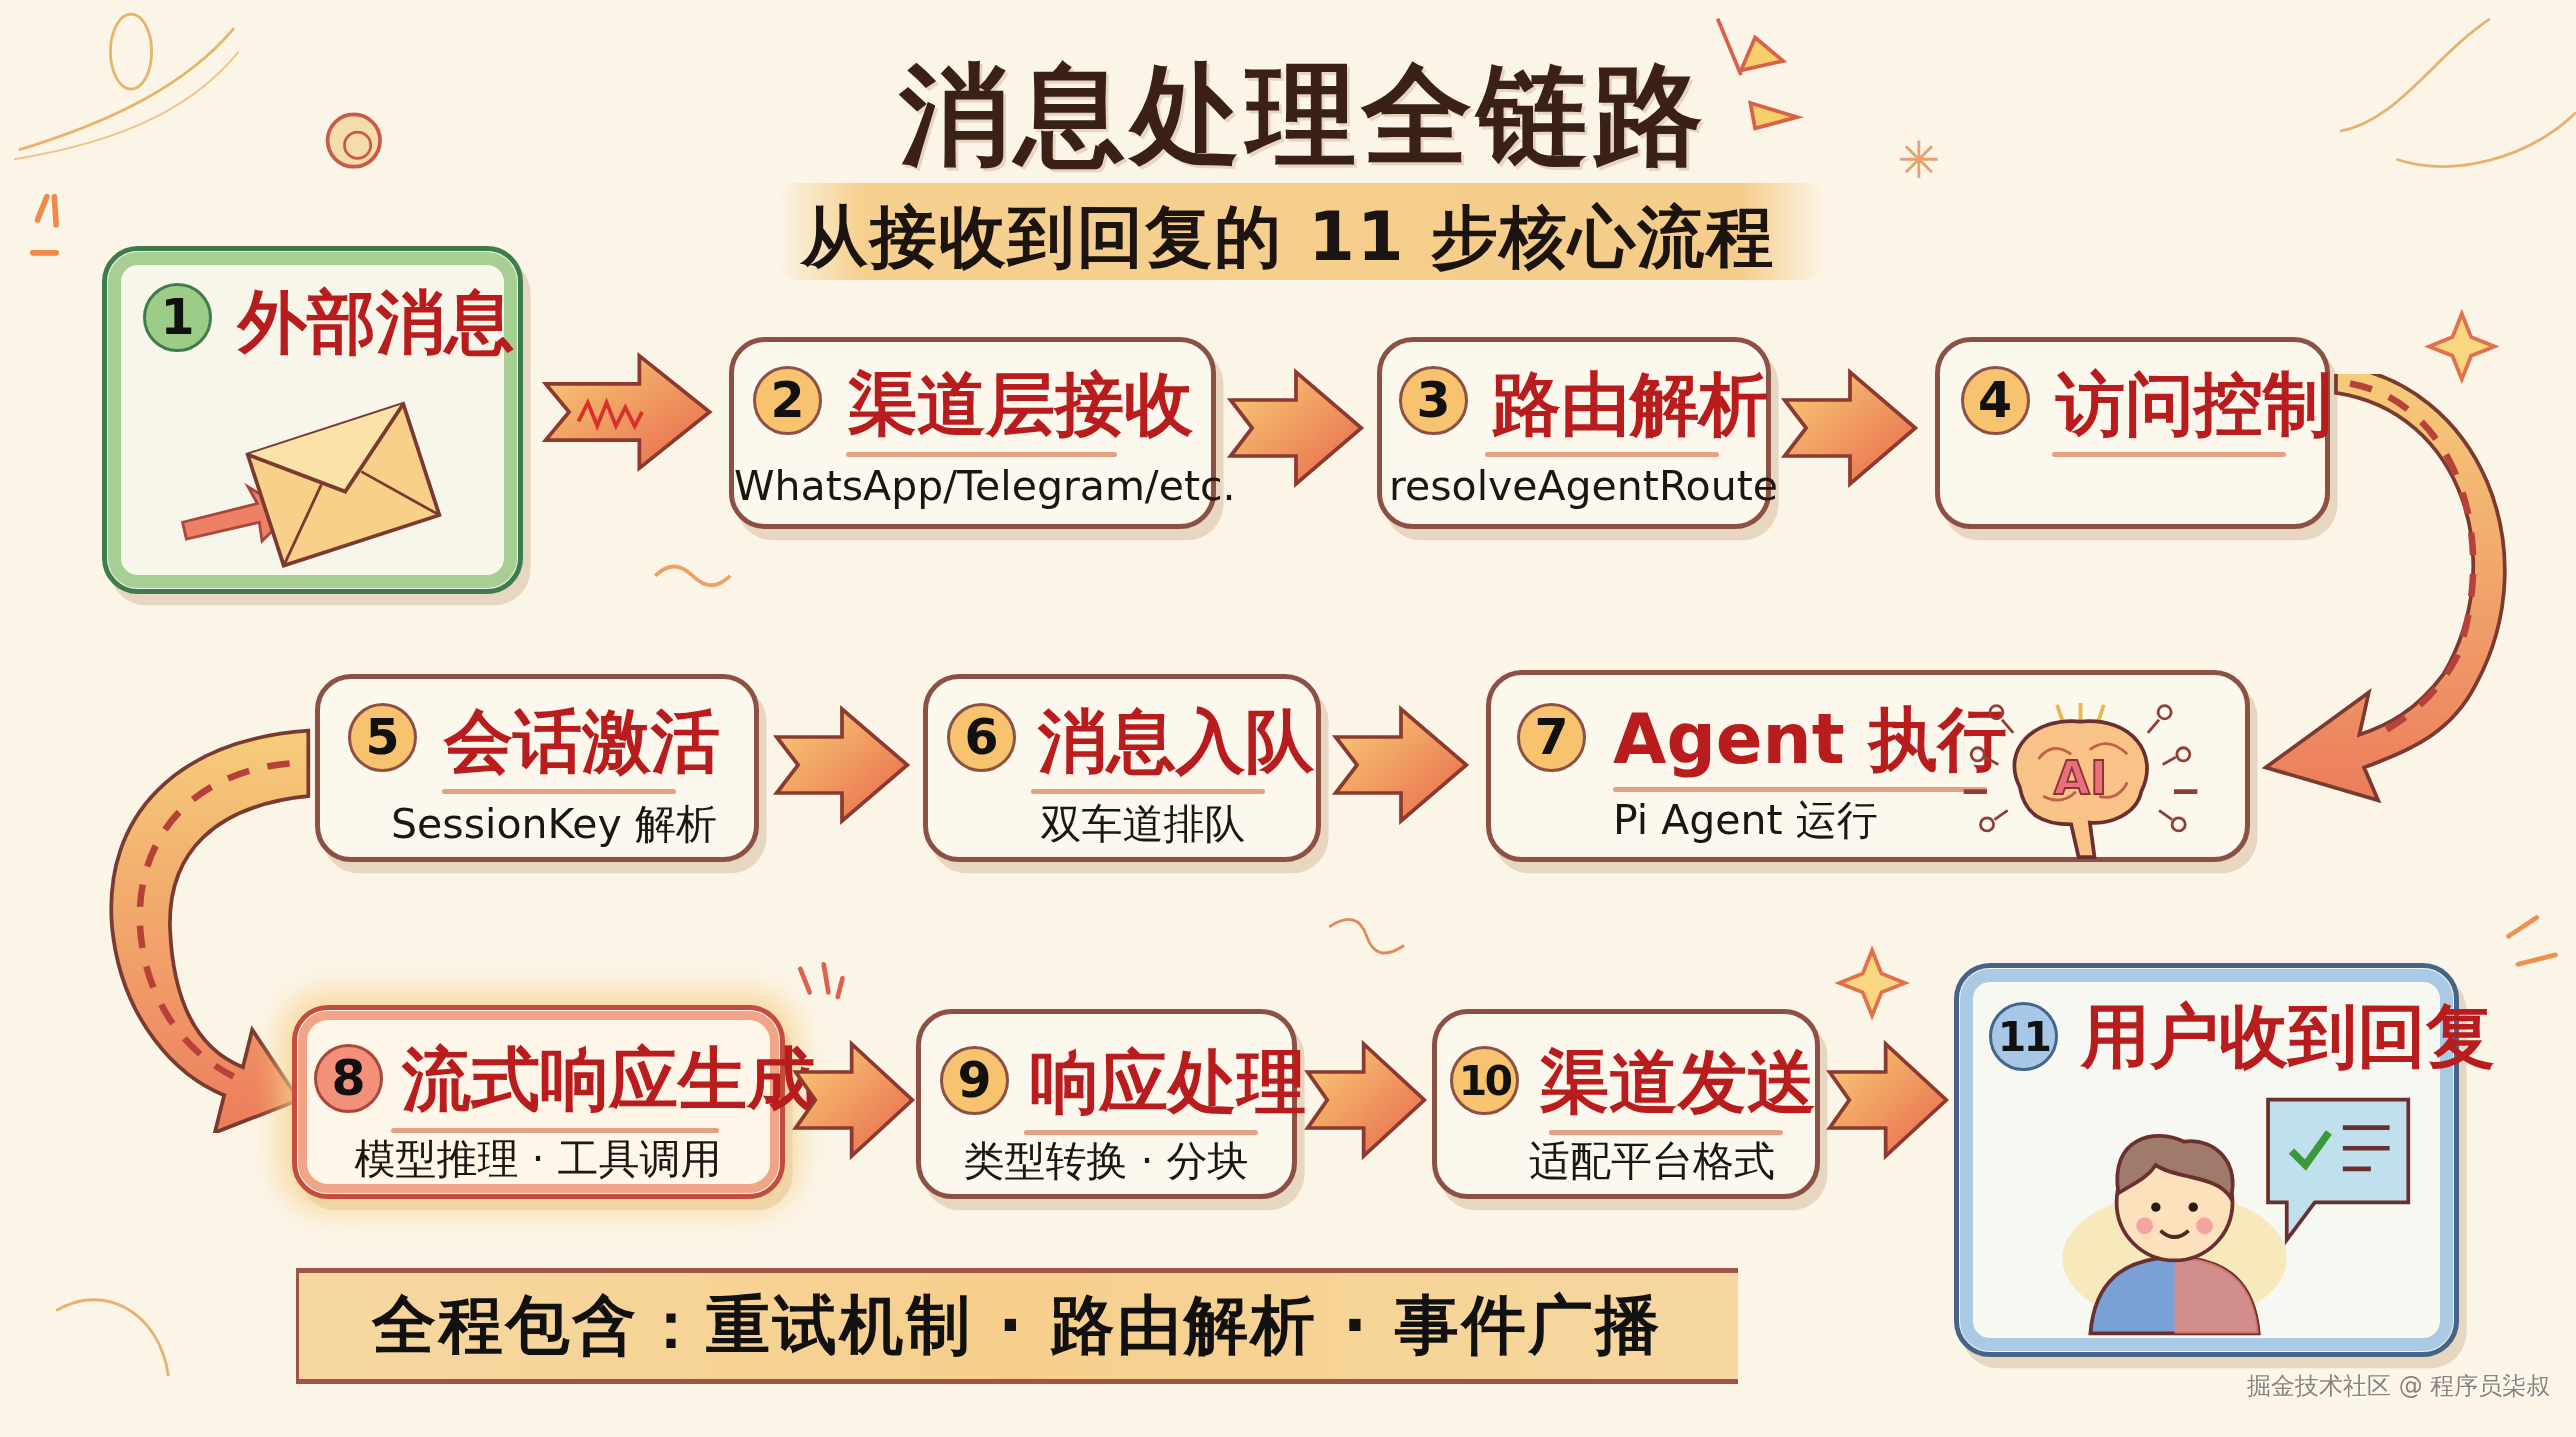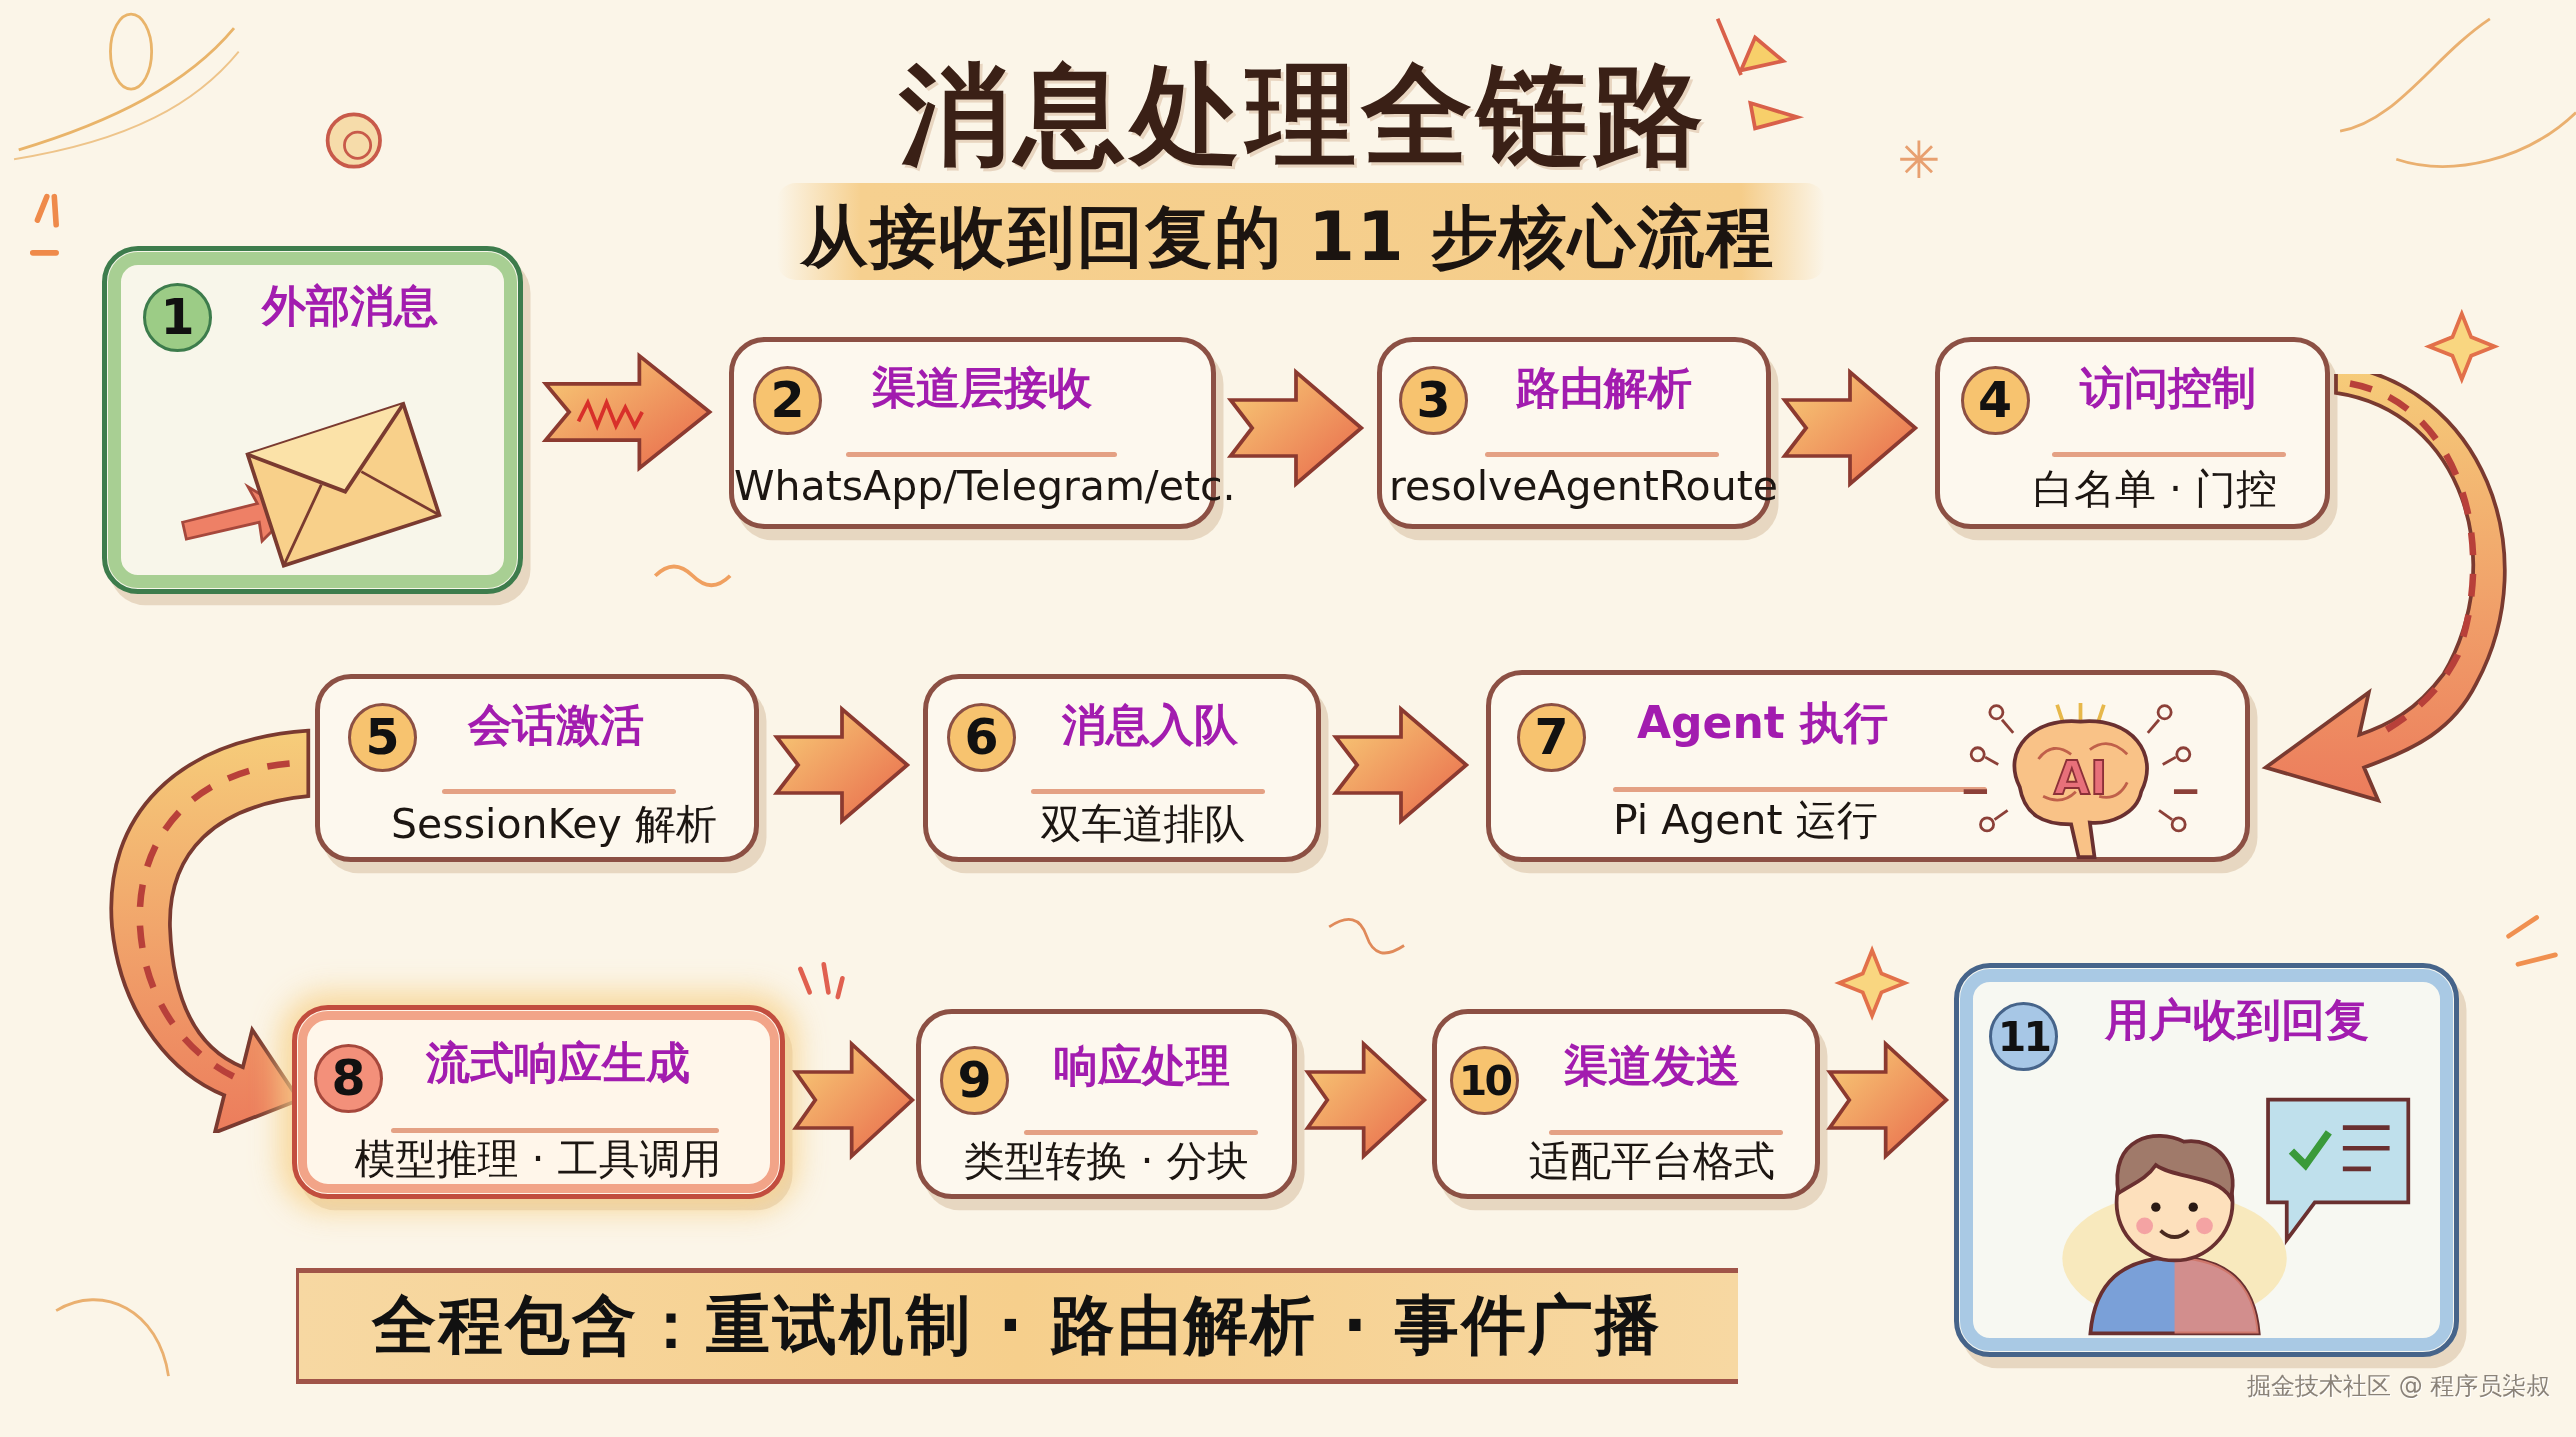--- a/index.html
+++ b/index.html
@@ -14,21 +14,21 @@
     box-shadow:7.5px 11.2px 0 rgba(196,160,120,0.35);}
   .box.green{border-color:#3d7c4c;background:#f8f6ea;outline:13px solid #a8cf93;outline-offset:-19px;}
   .box.hot{border-color:#c24d3e;background:#fff6ea;box-shadow:0 0 28px 13px rgba(247,210,140,0.8),7.5px 11.2px 0 rgba(196,160,120,0.35);outline:9.4px solid #f2a488;outline-offset:-15px;}
   .box.blue{border-color:#46648a;background:#f7f8f2;outline:13px solid #a9c9e4;outline-offset:-19px;}
   .badge{position:absolute;width:69px;height:69px;border-radius:50%;border:3.7px solid #8c5044;background:#f7c36f;
     display:flex;align-items:center;justify-content:center;font-size:49px;font-weight:bold;color:#111;box-sizing:border-box;}
   .badge.green{background:#9ccc86;border-color:#3d7c4c;}
   .badge.red{background:#f3907a;border-color:#a6483c;}
   .badge.blue{background:#a7c7e6;border-color:#46648a;}
   .badge.small{font-size:41px;letter-spacing:-2.8px;}
-  .btitle{position:absolute;font-size:44px;font-weight:bold;color:#a21caf;white-space:nowrap;margin-left:24px;}
+  .btitle{position:absolute;font-size:69px;font-weight:bold;color:#b91c1c;white-space:nowrap;}
   .bsub{position:absolute;font-size:41px;color:#1c1612;white-space:nowrap;text-align:center;}
   .uline{position:absolute;height:4.7px;background:#e4a184;border-radius:2.8px;}
   .arrow{position:absolute;}
   .banner{left:296px;top:1268px;width:1442px;height:116px;box-sizing:border-box;border-top:5.6px solid #a05448;border-bottom:5.6px solid #a05448;border-left:3.7px solid #a05448;
     background:linear-gradient(90deg,#f7d8a2,#f6cf8c 50%,#f7d8a2);}
   .banner-text{left:296px;width:1442px;top:1282px;text-align:center;font-size:64px;font-weight:bold;color:#111;letter-spacing:2.8px;}
   .watermark{left:2247px;top:1370px;font-size:24px;color:#8a8278;text-shadow:0.9px 0.9px 0 #fff;white-space:nowrap;}
 </style>
 </head>
 <body>
@@ -106,21 +106,20 @@
 </div>
 
 <svg class="arrow" style="left:1780px;top:367px" width="140" height="122" viewBox="0 0 150 130">
   <path d="M5 35 H75 V5 L145 65 L75 125 V95 H5 L28 65 Z" fill="url(#ag)" stroke="#8c3a30" stroke-width="4"></path>
 </svg>
 
 <div class="box" style="left:1935px;top:337px;width:395px;height:192px;">
   <div class="badge" style="left:20.6px;top:24px;">4</div>
   <div class="btitle" style="left:116px;top:17px;">访问控制</div>
   <div class="uline" style="left:112px;top:110px;width:234px;"></div>
-  <div class="bsub" style="left:37px;width:356px;top:120px;">白名单 · 门控</div>
 </div>
 
 <svg class="arrow" style="left:2247px;top:374px" width="281" height="431" viewBox="0 0 300 460">
   <path d="M95 20 C 230 40, 280 200, 210 320 C 180 360, 150 375, 120 385 L130 340 L20 420 L140 455 L125 420 C 180 400, 220 380, 245 330 C 320 190, 250 10, 95 -10 Z" fill="url(#cg)" stroke="#7a3a30" stroke-width="4"></path>
   <path d="M110 10 C 220 30, 270 170, 225 300 C 205 340, 175 365, 140 385" stroke="#b8403a" stroke-width="7" stroke-dasharray="24 20" fill="none"></path>
 </svg>
 
 <div class="box" style="left:315px;top:674px;width:444px;height:188px;">
   <div class="badge" style="left:28px;top:24px;">5</div>
   <div class="btitle" style="left:124px;top:17px;">会话激活</div>

